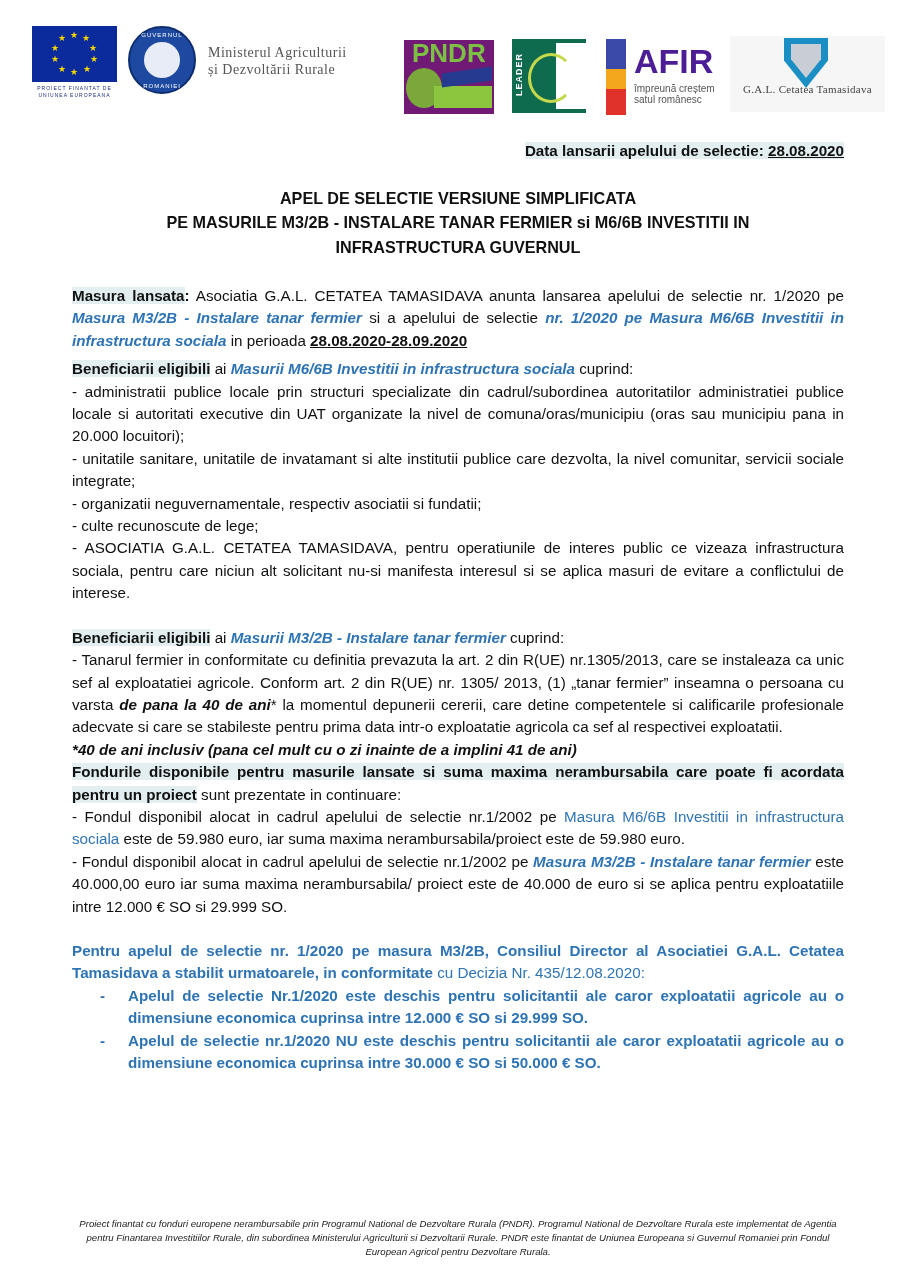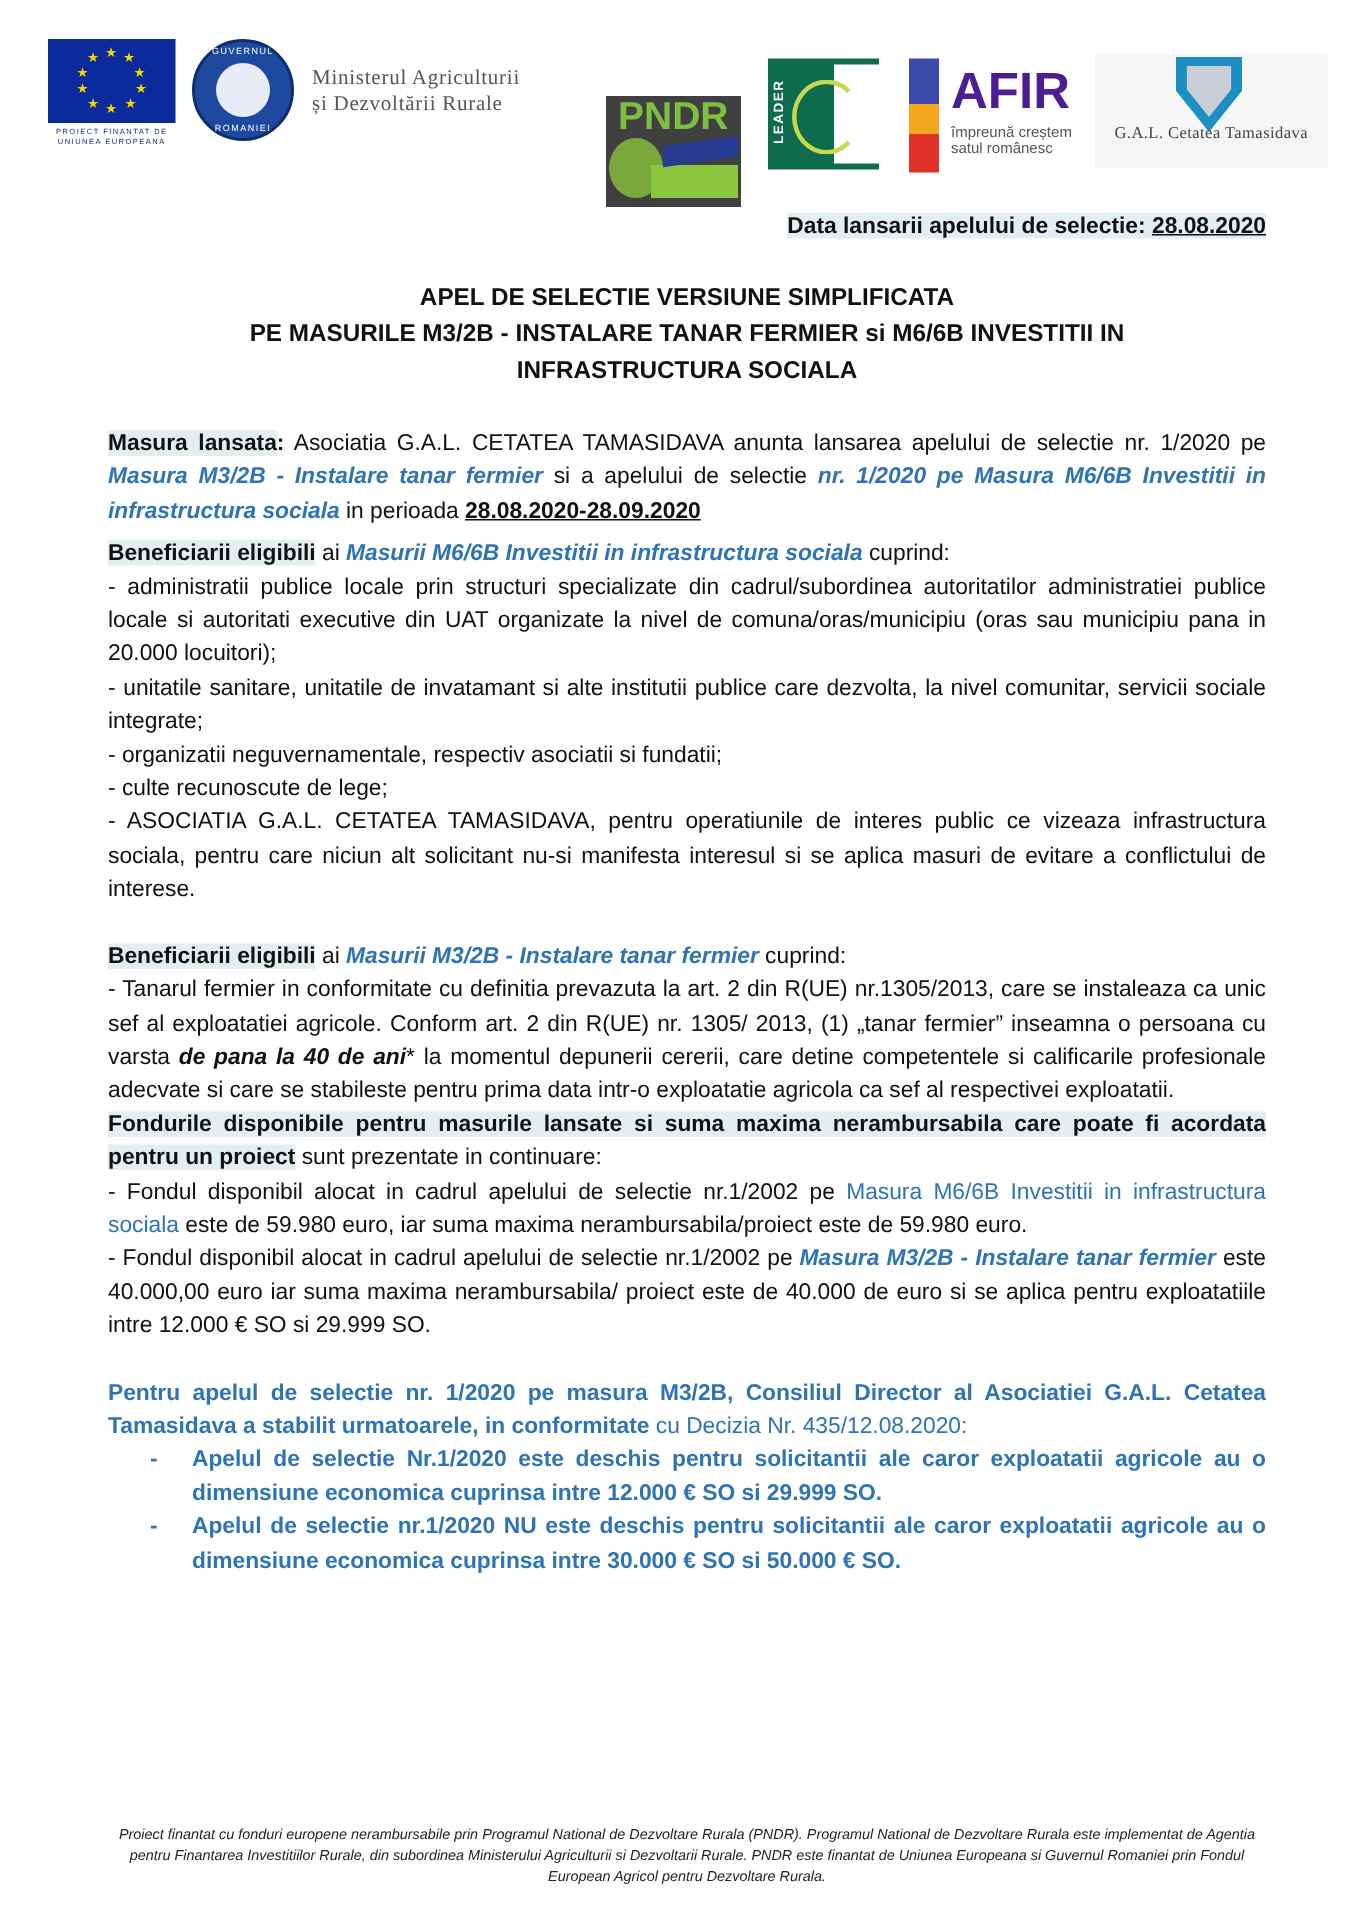--- a/index.html
+++ b/index.html
@@ -9,21 +9,21 @@
   .logo { position: absolute; }
   .eu { left: 32px; top: 8px; width: 85px; height: 74px; }
   .eu .flag { width: 85px; height: 56px; background: #0b2a9b; position: relative; }
   .eu .star { position: absolute; color: #f5d400; font-size: 9px; line-height: 9px; }
   .eu .cap { font-size: 5px; letter-spacing: 1px; color: #1b2d7a; text-align: center; margin-top: 3px; line-height: 7px; }
   .gov { left: 128px; top: 8px; width: 68px; height: 68px; border-radius: 50%; background: #1d4aa0; border: 2px solid #0d2d70; box-sizing: border-box; }
   .gov .inner { position: absolute; left: 14px; top: 14px; width: 36px; height: 36px; border-radius: 50%; background: #e7ecf7; }
   .gov .ring { position: absolute; width: 100%; top: 4px; text-align: center; font-size: 6px; color: #fff; letter-spacing: 1px; }
   .gov .ring2 { position: absolute; width: 100%; bottom: 3px; text-align: center; font-size: 6px; color: #fff; letter-spacing: 1px; }
   .madr { left: 208px; top: 26px; font-family: "Liberation Serif", serif; color: #555; font-size: 14px; line-height: 17px; letter-spacing: 0.5px; }
-  .pndr { left: 404px; top: 22px; width: 90px; height: 74px; background: #404040; margin-top: 24px; }
+  .pndr { left: 404px; top: 22px; width: 90px; height: 74px; background: #701a75; }
   .pndr .t { font-weight: bold; color: #7bc043; font-size: 26px; position: absolute; left: 8px; top: -2px; }
   .pndr .blue { position: absolute; left: 38px; top: 30px; width: 50px; height: 14px; background: #263a8f; transform: skewY(-8deg); }
   .pndr .tree { position: absolute; left: 2px; top: 28px; width: 36px; height: 40px; border-radius: 50%; background: #7aa83a; }
   .pndr .grass { position: absolute; left: 30px; top: 46px; width: 58px; height: 22px; background: #8cc63f; }
   .leader { left: 512px; top: 21px; width: 74px; height: 74px; background: #0f6b4e; }
   .leader .w { position: absolute; right: 0; top: 4px; width: 30px; height: 66px; background: #fff; }
   .leader .lbl { position: absolute; left: 2px; top: 14px; color: #fff; font-size: 9px; font-weight: bold; writing-mode: vertical-rl; transform: rotate(180deg); letter-spacing: 1px; }
   .leader .circ { position: absolute; left: 16px; top: 14px; width: 40px; height: 44px; border: 3px solid #c6d94c; border-radius: 50%; border-right-color: transparent; }
   .afir { left: 606px; top: 21px; width: 118px; height: 76px; }
   .afir .bars { position: absolute; left: 0; top: 0; width: 20px; height: 76px; background: linear-gradient(#3b4aa8 0 40%, #f4a71c 40% 66%, #e0312a 66% 100%); }
@@ -104,36 +104,37 @@
   </div>
 </div>
 
 <div class="doc date-line">
   <span class="hl"><span>Data lansarii apelului de selectie: </span><span class="u">28.08.2020</span></span>
 </div>
 
 <div class="doc title">
   <div>APEL DE SELECTIE VERSIUNE SIMPLIFICATA</div>
   <div>PE MASURILE M3/2B - INSTALARE TANAR FERMIER  si M6/6B INVESTITII IN</div>
-  <div>INFRASTRUCTURA SOCIALA</div>
+  <div>INFRASTRUCTURA GUVERNUL</div>
 </div>
 
 <div class="doc j" style="top:285px">
 
   <p><span class="hl b">Masura lansata</span><span class="b">:</span><span> Asociatia G.A.L. CETATEA TAMASIDAVA anunta lansarea apelului de selectie nr. 1/2020 pe </span><span class="bi">Masura M3/2B - Instalare tanar fermier</span><span> si a apelului de selectie </span><span class="bi">nr. 1/2020 pe Masura M6/6B Investitii in infrastructura sociala</span><span> in perioada </span><span class="b u">28.08.2020-28.09.2020</span></p>
 
   <p style="margin-top:6px"><span class="hl b">Beneficiarii eligibili</span><span> ai </span><span class="bi">Masurii M6/6B Investitii in infrastructura sociala</span><span> cuprind:</span></p>
   <p>- administratii publice locale prin structuri specializate din cadrul/subordinea autoritatilor administratiei publice locale si autoritati executive din UAT organizate la nivel de comuna/oras/municipiu (oras sau municipiu pana in 20.000 locuitori);</p>
   <p>- unitatile sanitare, unitatile de invatamant si alte institutii publice care dezvolta, la nivel comunitar, servicii sociale integrate;</p>
   <p>- organizatii neguvernamentale, respectiv asociatii si fundatii;</p>
   <p>- culte recunoscute de lege;</p>
   <p>- ASOCIATIA G.A.L. CETATEA TAMASIDAVA, pentru operatiunile de interes public ce vizeaza infrastructura sociala, pentru care niciun alt solicitant nu-si manifesta interesul si se aplica masuri de evitare a conflictului de interese.</p>
 
   <p style="margin-top:22px"><span class="hl b">Beneficiarii eligibili</span><span> ai </span><span class="bi">Masurii M3/2B - Instalare tanar fermier</span><span> cuprind:</span></p>
   <p><span>- Tanarul fermier in conformitate cu definitia prevazuta la art. 2 din R(UE) nr.1305/2013, care se instaleaza ca unic sef al exploatatiei agricole.  Conform art. 2 din R(UE) nr. 1305/ 2013, (1) „tanar fermier” inseamna o persoana cu varsta </span><span class="bibl">de pana la 40 de ani</span><span>* la momentul depunerii cererii, care detine competentele si calificarile profesionale adecvate si care se stabileste pentru prima data intr-o exploatatie agricola ca sef al respectivei exploatatii.</span></p>
+  <p class="bibl">*40 de ani inclusiv (pana cel mult cu o zi inainte de a implini 41 de ani)</p>
 
   <p style=""><span class="hl b">Fondurile disponibile pentru masurile lansate si suma maxima nerambursabila care poate fi acordata pentru un proiect</span><span> sunt prezentate in continuare:</span></p>
   <p><span>- Fondul disponibil alocat in cadrul apelului de selectie nr.1/2002 pe </span><span class="blue">Masura M6/6B Investitii in infrastructura sociala</span><span> este de 59.980 euro, iar suma maxima nerambursabila/proiect este de 59.980 euro.</span></p>
   <p><span>- Fondul disponibil alocat in cadrul apelului de selectie nr.1/2002 pe </span><span class="bi">Masura M3/2B - Instalare tanar fermier</span><span> este 40.000,00 euro iar suma maxima nerambursabila/ proiect este de 40.000 de euro si se aplica pentru exploatatiile intre 12.000 € SO si 29.999 SO.</span></p>
 
   <p style="margin-top:22px" class="blue"><span class="b">Pentru apelul de selectie nr. 1/2020 pe masura M3/2B, Consiliul Director al Asociatiei G.A.L. Cetatea Tamasidava a stabilit urmatoarele, in conformitate </span><span>cu Decizia Nr. 435/12.08.2020:</span></p>
   <ul class="ul">
     <li><span class="dash">-</span><span>Apelul de selectie Nr.1/2020 este deschis pentru solicitantii ale caror exploatatii agricole au o dimensiune economica cuprinsa intre 12.000 € SO si 29.999 SO.</span></li>
     <li><span class="dash">-</span><span>Apelul de selectie nr.1/2020 NU este deschis pentru solicitantii ale caror exploatatii agricole au o dimensiune economica cuprinsa intre 30.000 € SO si 50.000 € SO.</span></li>
   </ul>

